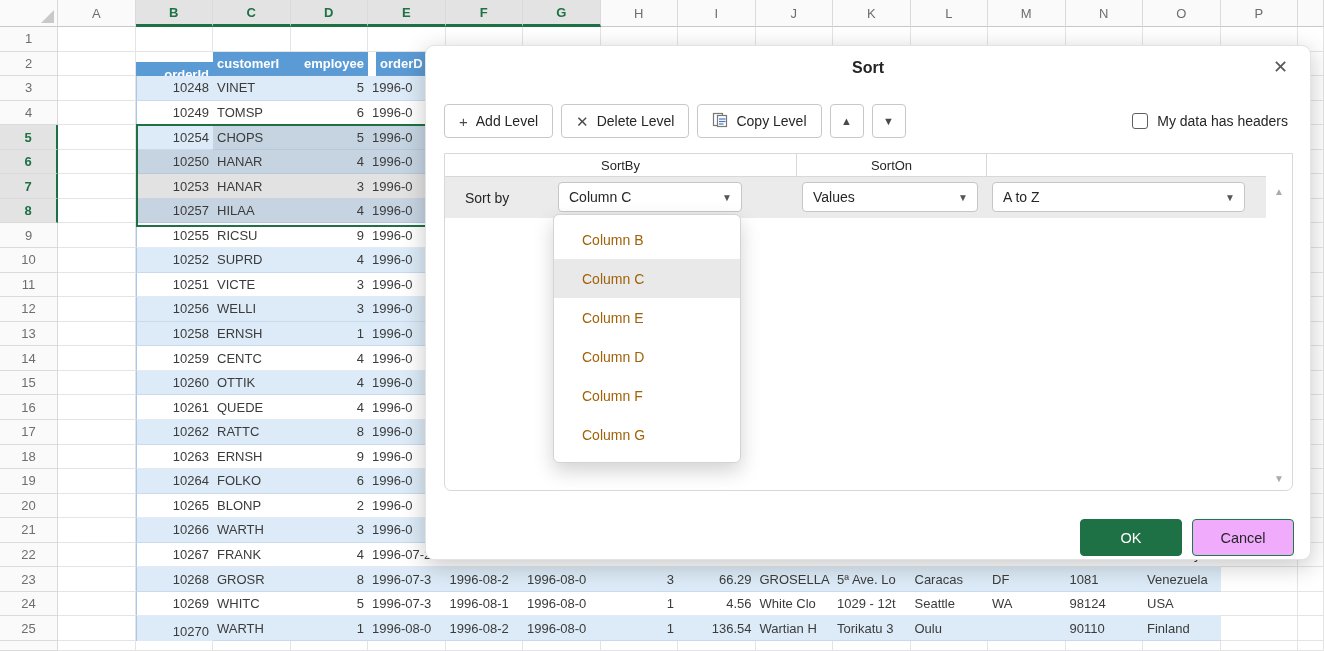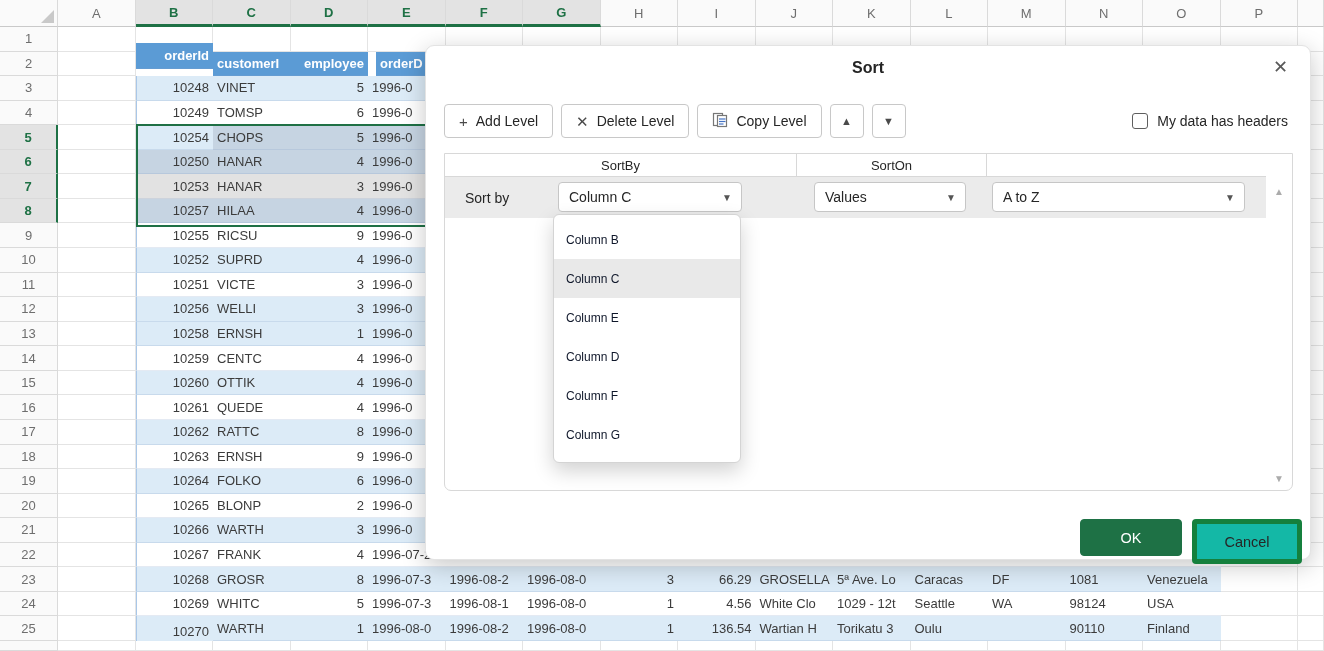--- a/index.html
+++ b/index.html
@@ -53,26 +53,26 @@
   .crit-label{position:absolute;left:20px;top:0;height:100%;display:flex;align-items:center;font-size:14px;color:#262626;}
   .combo{position:absolute;top:5px;height:30px;box-sizing:border-box;border:1px solid #C6C6C6;border-radius:4px;
       background:#fff;display:flex;align-items:center;cursor:pointer;}
   .combo .txt{flex:1;padding:0 10px;font-size:14px;color:#262626;overflow:hidden;white-space:nowrap;}
   .combo .arr{width:28px;text-align:center;font-size:10px;color:#555;}
   .scroll-strip{position:absolute;top:0;right:0;width:26px;height:100%;}
   .scroll-arrow{position:absolute;left:0;width:100%;text-align:center;font-size:10px;color:#ABABAB;cursor:pointer;}
 
   .dd-popup{position:absolute;left:553px;top:214px;width:188px;height:249px;background:#fff;z-index:30;
       border:1px solid #D4D4D4;border-radius:6px;box-shadow:0 8px 20px rgba(0,0,0,0.18);overflow:hidden;padding-top:5px;box-sizing:border-box;}
-  .dd-item{height:39px;display:flex;align-items:center;padding-left:12px;font-size:12px;color:#0f172a;cursor:pointer;}
+  .dd-item{height:39px;display:flex;align-items:center;padding-left:28px;font-size:14px;color:#a16207;cursor:pointer;}
   .dd-item.sel{background:#E9E9E9;}
 
   .btn-ok{position:absolute;left:654px;top:473px;width:100px;height:35px;background:#1E7145;border:1px solid #1E7145;
       border-radius:4px;color:#fff;font-size:14.5px;display:flex;align-items:center;justify-content:center;cursor:pointer;}
-  .btn-cancel{position:absolute;left:766px;top:473px;width:100px;height:35px;background:#14b8a6;border:5px solid #15803d;
+  .btn-cancel{position:absolute;left:766px;top:473px;width:100px;height:35px;background:#f0abfc;border:1px solid #15803d;
       border-radius:4px;color:#262626;font-size:14.5px;display:flex;align-items:center;justify-content:center;cursor:pointer;}
 </style>
 </head>
 <body>
 
 <div id="app">
   <div id="grid">
       <div class="corner" style="left:0;top:0;width:58px;height:27px"></div>
       <div class="hdr-cell " style="left:58px;top:0;width:77.5px;height:27px">A</div>
       <div class="hdr-cell sel" style="left:135.5px;top:0;width:77.5px;height:27px">B</div>
@@ -104,21 +104,21 @@
       <div class="cell g" style="left:755.5px;top:27px;width:77.5px;height:24.56px"></div>
       <div class="cell g" style="left:833px;top:27px;width:77.5px;height:24.56px"></div>
       <div class="cell g" style="left:910.5px;top:27px;width:77.5px;height:24.56px"></div>
       <div class="cell g" style="left:988px;top:27px;width:77.5px;height:24.56px"></div>
       <div class="cell g" style="left:1065.5px;top:27px;width:77.5px;height:24.56px"></div>
       <div class="cell g" style="left:1143px;top:27px;width:77.5px;height:24.56px"></div>
       <div class="cell g" style="left:1220.5px;top:27px;width:77.5px;height:24.56px"></div>
       <div class="cell g" style="left:1298px;top:27px;width:26px;height:24.56px"></div>
       <div class="row-hdr " style="left:0;top:51.56px;width:58px;height:24.56px">2</div>
       <div class="cell g" style="left:58px;top:51.56px;width:77.5px;height:24.56px"></div>
-      <div class="cell bg-thead t al-r" style="left:135.5px;top:43px;width:77.5px;height:26px">orderId</div>
+      <div class="cell bg-thead t al-r" style="left:135.5px;top:62px;width:77.5px;height:26px">orderId</div>
       <div class="cell bg-thead t" style="left:213px;top:51.56px;width:77.5px;height:24.56px">customerI</div>
       <div class="cell bg-thead t al-r" style="left:290.5px;top:51.56px;width:77.5px;height:24.56px">employee</div>
       <div class="cell bg-thead t" style="left:376px;top:51.56px;width:77.5px;height:24.56px">orderD</div>
       <div class="cell g" style="left:445.5px;top:51.56px;width:77.5px;height:24.56px"></div>
       <div class="cell g" style="left:523px;top:51.56px;width:77.5px;height:24.56px"></div>
       <div class="cell g al-r" style="left:600.5px;top:51.56px;width:77.5px;height:24.56px"></div>
       <div class="cell g al-r" style="left:678px;top:51.56px;width:77.5px;height:24.56px"></div>
       <div class="cell g" style="left:755.5px;top:51.56px;width:77.5px;height:24.56px"></div>
       <div class="cell g" style="left:833px;top:51.56px;width:77.5px;height:24.56px"></div>
       <div class="cell g" style="left:910.5px;top:51.56px;width:77.5px;height:24.56px"></div>
@@ -604,21 +604,21 @@
         <div class="crit-hcell" style="width:352px">SortBy</div>
         <div class="crit-hcell" style="width:190px">SortOn</div>
         <div class="crit-hcell" style="flex:1;border-right:none"></div>
       </div>
       <div class="crit-row">
         <div class="crit-label">Sort by</div>
         <div class="combo" style="left:113px;width:184px">
           <span class="txt">Column C</span>
           <span class="arr">▼</span>
         </div>
-        <div class="combo" style="left:369px;width:152px">
+        <div class="combo" style="left:357px;width:176px">
           <span class="txt">Values</span>
           <span class="arr">▼</span>
         </div>
         <div class="combo" style="left:547px;width:253px">
           <span class="txt">A to Z</span>
           <span class="arr">▼</span>
         </div>
       </div>
       <div class="scroll-strip">
         <div class="scroll-arrow" style="top:32px">▲</div>

